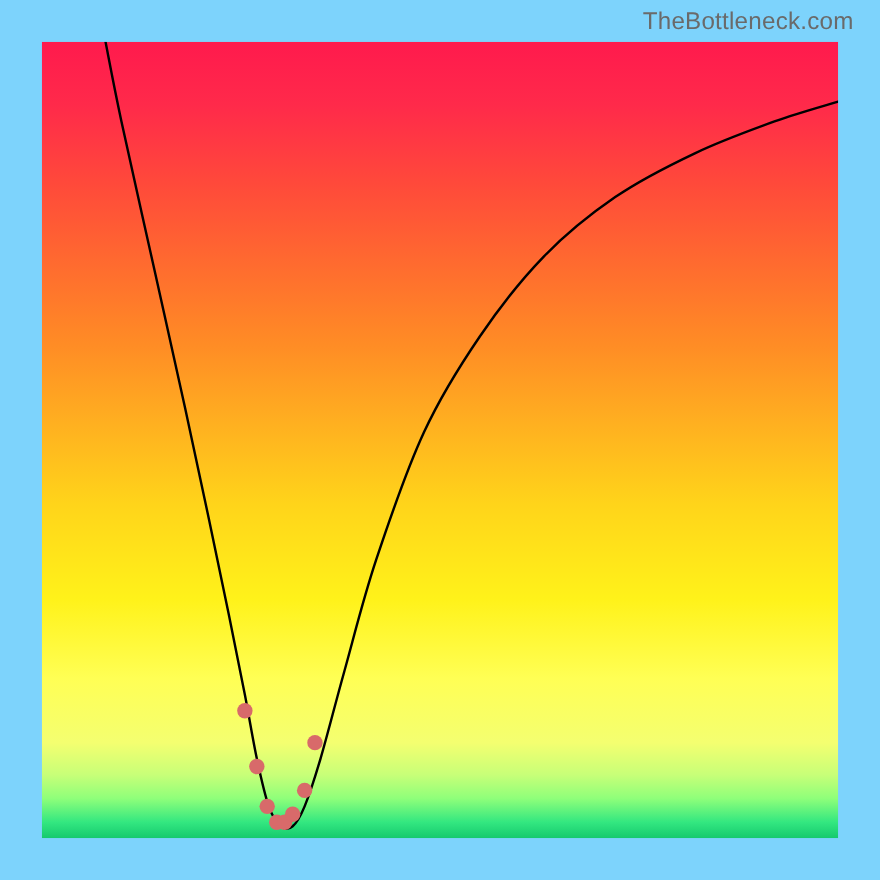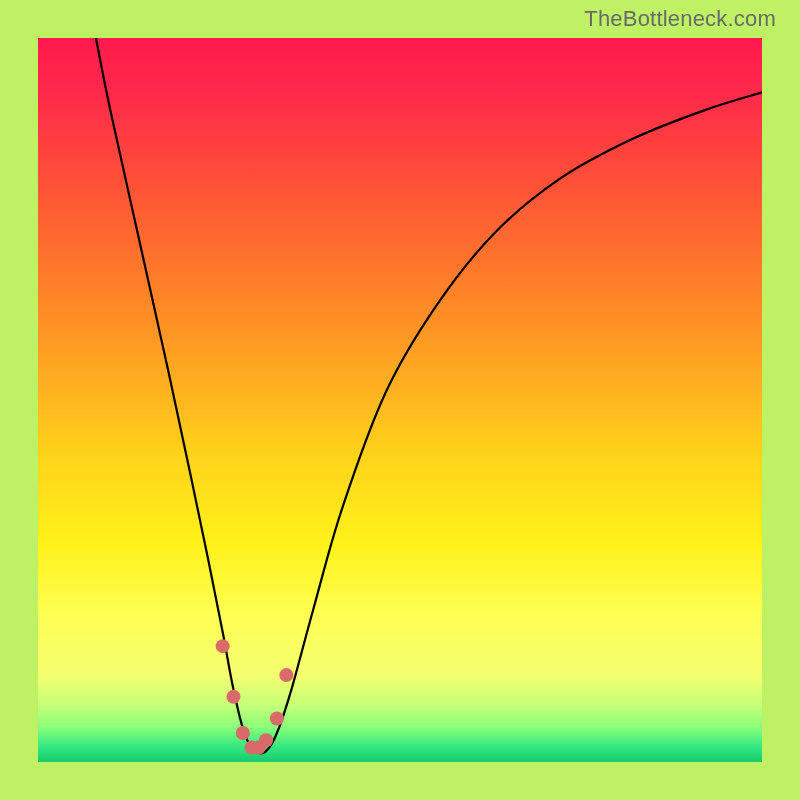--- a/index.html
+++ b/index.html
@@ -10,21 +10,21 @@
     background: #000;
     font-family: Arial, Helvetica, sans-serif;
     overflow: hidden;
   }
   .frame {
     position: absolute;
     top: 0;
     left: 0;
     width: 800px;
     height: 800px;
-    background: #bef264;
+    background: #7dd3fc;
   }
   .plot-area {
     position: absolute;
     top: 38px;
     left: 38px;
     width: 724px;
     height: 724px;
     overflow: hidden;
   }
   .gradient {

